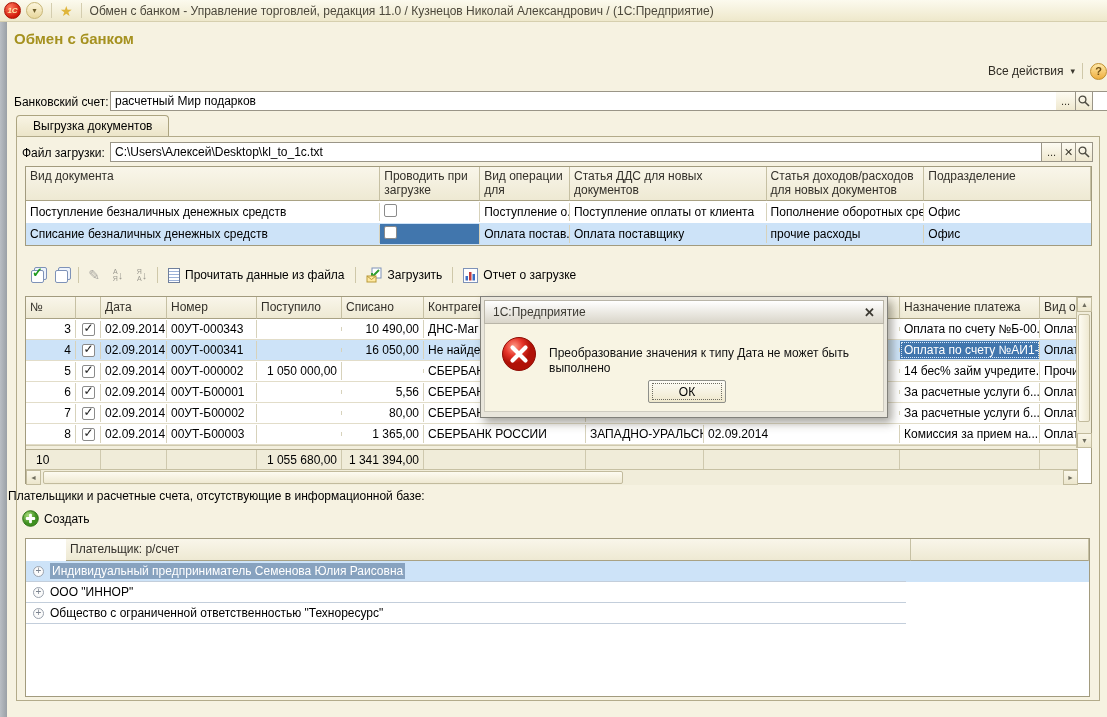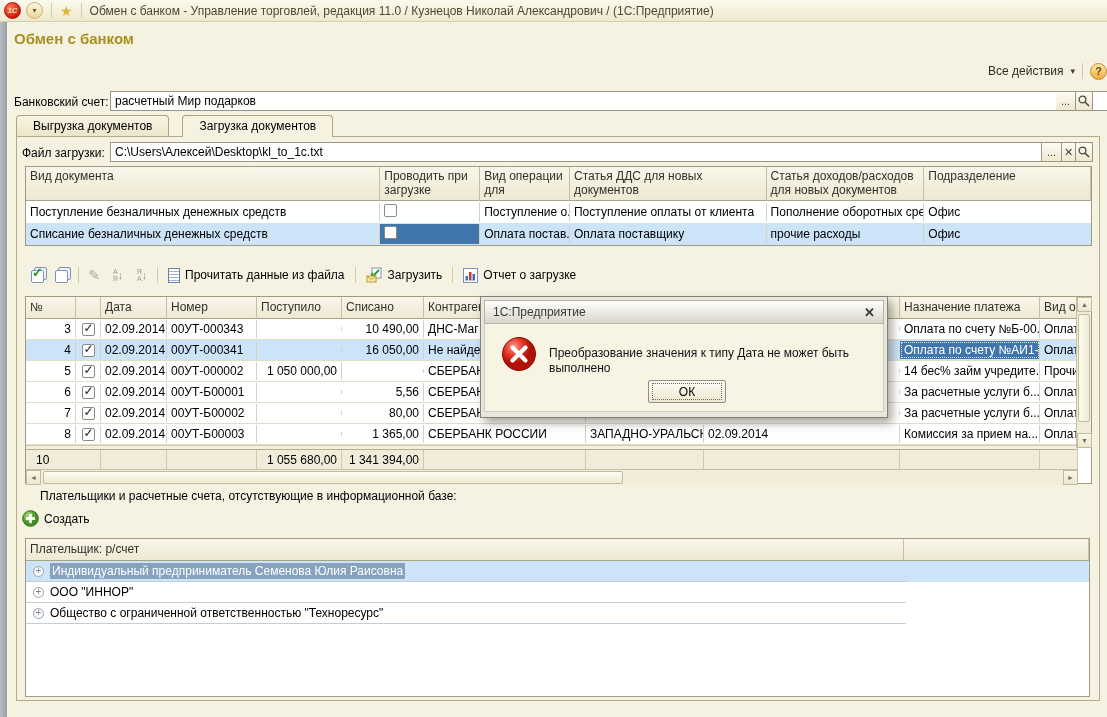--- a/index.html
+++ b/index.html
@@ -117,26 +117,26 @@
   .v-dn{bottom:0;left:0;}
   .v-thumb{position:absolute;left:1px;top:17px;width:12px;height:108px;background:linear-gradient(90deg,#fdfbf1,#efe9d2);
     border:1px solid #c2bb9d;border-radius:2px;box-sizing:border-box;cursor:grab;}
   .hscroll{height:16px;background:#f1edda;position:relative;border-top:1px solid #c6c0a3;box-sizing:border-box;}
   .h-left{left:0;top:0;}
   .h-right{left:1037px;top:0;}
   .h-thumb{position:absolute;left:17px;top:1px;width:580px;height:13px;background:linear-gradient(#fdfbf1,#efe9d2);
     border:1px solid #c2bb9d;border-radius:2px;box-sizing:border-box;cursor:grab;}
 
   
-  .payers-label{position:absolute;left:40px;top:489px;}
+  .payers-label{position:absolute;left:8px;top:489px;}
   .create-btn{position:absolute;left:22px;top:510px;display:flex;align-items:center;gap:5px;cursor:pointer;}
   .paytbl{left:25px;top:538px;width:1065px;height:159px;}
   .paytbl .thead{height:22px;}
   .paytbl .thead .tcell{height:22px;padding-top:3px;}
-  .p1{width:880px;}.p2{width:185px;border-right:none;}
+  .p1{width:880px;margin-left:40px;}.p2{width:185px;border-right:none;}
   .paytbl .trow.data{height:21px;align-items:center;border-bottom:none;}
   .paytbl .prow-inner{width:880px;height:21px;display:flex;align-items:center;gap:6px;
     padding-left:7px;box-sizing:border-box;border-bottom:1px solid #c3cedb;}
   .paytbl .trow.data.sel .prow-inner{background:#cde3f8;}
   .expand-ic{width:11px;height:11px;box-sizing:border-box;border:1px solid #9aa2ad;border-radius:50%;
     color:#7c8490;font-size:10px;line-height:8px;text-align:center;flex:none;background:#fbfbfb;}
   .expand-ic::after{content:"+";}
   .sel-text{background:#87a2bf;color:#fff;padding:1px 2px;}
 
   
@@ -189,21 +189,20 @@
   <span class="fld-btn" style="left:1056px;top:91px;width:20px;">...</span>
   <span class="fld-btn" style="left:1076px;top:91px;width:17px;">
       <svg class="mag-svg" width="12" height="12" viewBox="0 0 12 12">
         <circle cx="4.5" cy="4.5" r="3.4" fill="none" stroke="#4c4a40" stroke-width="1.3"></circle>
         <line x1="7.2" y1="7.2" x2="11" y2="11" stroke="#4c4a40" stroke-width="1.6"></line>
       </svg>
     </span>
 
   <div class="tabs">
     <span class="tab">Выгрузка документов</span>
-    <span class="tab active">Загрузка документов</span>
   </div>
   <div class="tabpage"></div>
 
   <span class="fld-label" style="left:22px;top:146px;z-index:2;">Файл загрузки:</span>
   <input class="fld" style="left: 110px; top: 142px; width: 932px; z-index: 2;" value="C:\Users\Алексей\Desktop\kl_to_1c.txt">
   <span class="fld-btn" style="left:1042px;top:142px;width:20px;z-index:2;">...</span>
   <span class="fld-btn" style="left:1062px;top:142px;width:14px;z-index:2;">✕</span>
   <span class="fld-btn" style="left:1076px;top:142px;width:17px;z-index:2;">
       <svg class="mag-svg" width="12" height="12" viewBox="0 0 12 12">
         <circle cx="4.5" cy="4.5" r="3.4" fill="none" stroke="#4c4a40" stroke-width="1.3"></circle>

